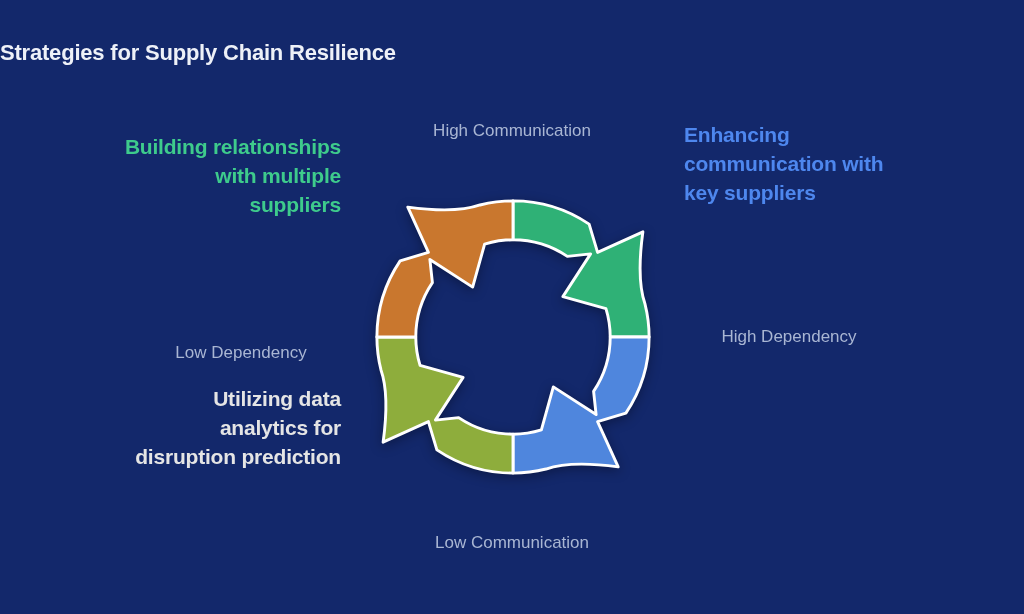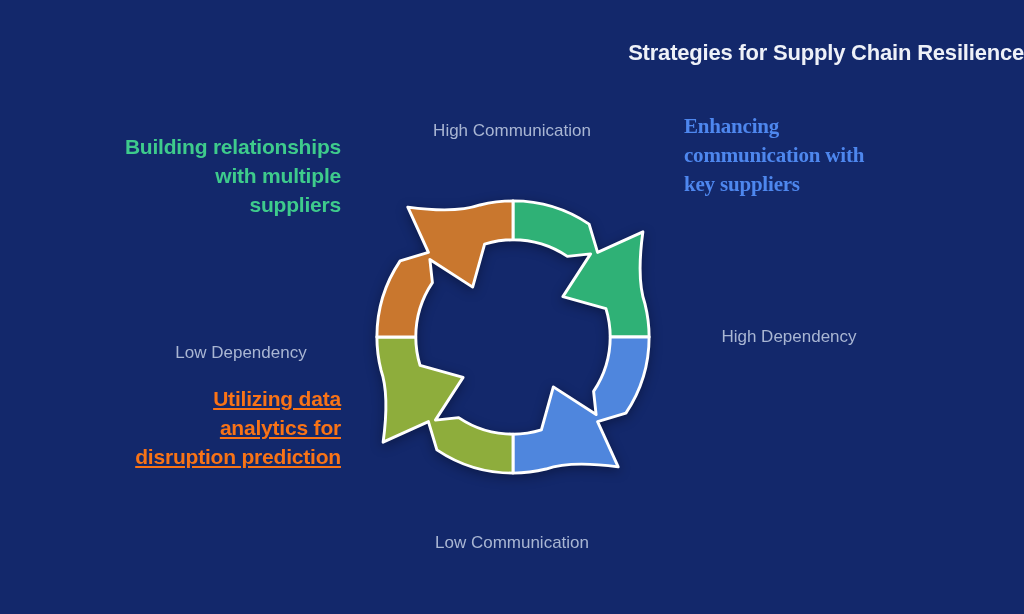--- a/index.html
+++ b/index.html
@@ -5,42 +5,42 @@
   html,body{margin:0;padding:0;}
   body{
     width:1024px;height:614px;overflow:hidden;
     background:#13286b;
     font-family:"Liberation Sans","DejaVu Sans",sans-serif;
     position:relative;
   }
   .stage{position:absolute;inset:0;width:1024px;height:614px;}
   .page-title{
     position:absolute;top:40px;left:0;width:1024px;
-    text-align:right;
+    text-align:left;
     color:#eef1f8;font-size:22px;font-weight:700;letter-spacing:-0.2px;
   }
   .axis-label{
     position:absolute;transform:translateX(-50%);
     color:#a9b6d3;font-size:17px;font-weight:400;white-space:nowrap;
   }
   .axis-top{left:512px;top:121px;}
   .axis-left{left:241px;top:343px;}
   .axis-right{left:789px;top:327px;}
   .axis-bottom{left:512px;top:533px;}
   .strategy{position:absolute;}
   .strategy .heading{
     font-size:21px;font-weight:700;line-height:29px;letter-spacing:-0.2px;
     white-space:pre-line;
   }
   .strategy .desc{
     margin-top:20px;color:#eef1f8;font-size:17px;line-height:24px;
     white-space:pre-line;
   }
   .block-left{right:683px;top:124px;width:300px;text-align:right;}
-  .block-right{left:684px;top:112px;width:260px;text-align:left;font-family:Liberation Serif, serif;}
+  .block-right{left:684px;top:120px;width:260px;text-align:left;}
   .block-bottom{right:683px;top:384px;width:310px;text-align:right;}
   .cycle-svg{
     position:absolute;left:338px;top:162px;width:350px;height:350px;
     filter:drop-shadow(0 3px 6px rgba(0,0,10,0.35));
   }
   .cycle-svg path{stroke:#ffffff;stroke-width:3;stroke-linejoin:round;}
 </style>
 </head>
 <body style="background: rgb(19, 40, 107);">
 
@@ -59,21 +59,21 @@
 suppliers</div>
   </div>
 
   <div class="strategy block-right">
     <div class="heading" style="color: rgb(78, 135, 238);">Enhancing
 communication with
 key suppliers</div>
   </div>
 
   <div class="strategy block-bottom">
-    <div class="heading" style="color: #f97316; text-decoration: underline;">Utilizing data
+    <div class="heading" style="color: #e5e5e5;">Utilizing data
 analytics for
 disruption prediction</div>
   </div>
 
   <svg class="cycle-svg" viewBox="0 0 360 360" xmlns="http://www.w3.org/2000/svg" aria-hidden="true">
 
     <path d="M 180 80 L 180 40
              A 140 140 0 0 1 258.3 63.9
              L 267 93 L 313.6 71.8
              Q 306.9 120.8 315.8 146.1

